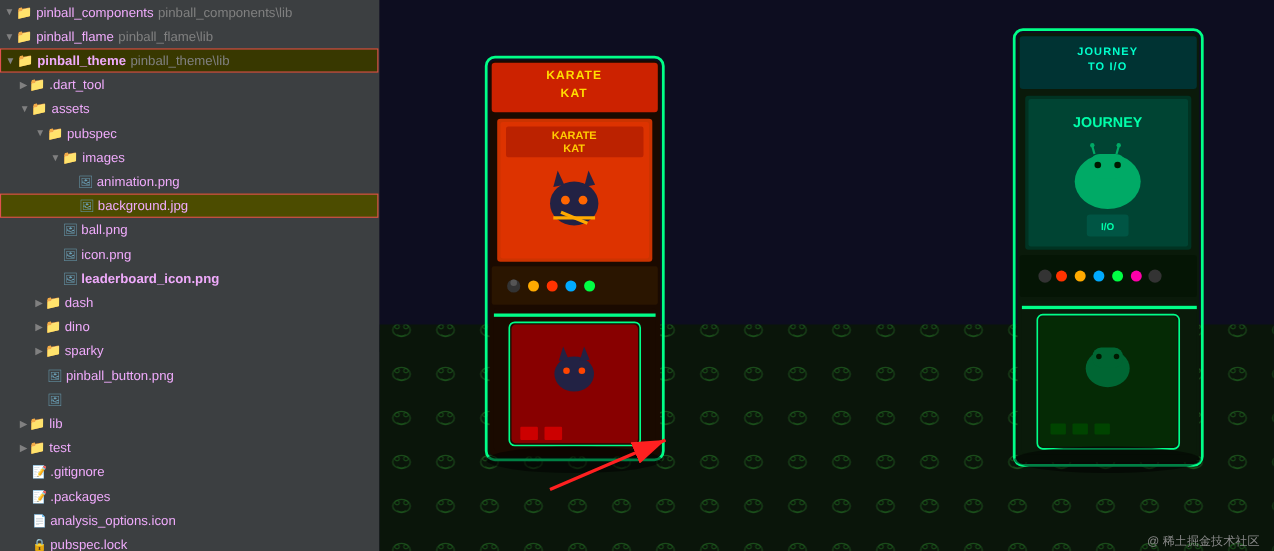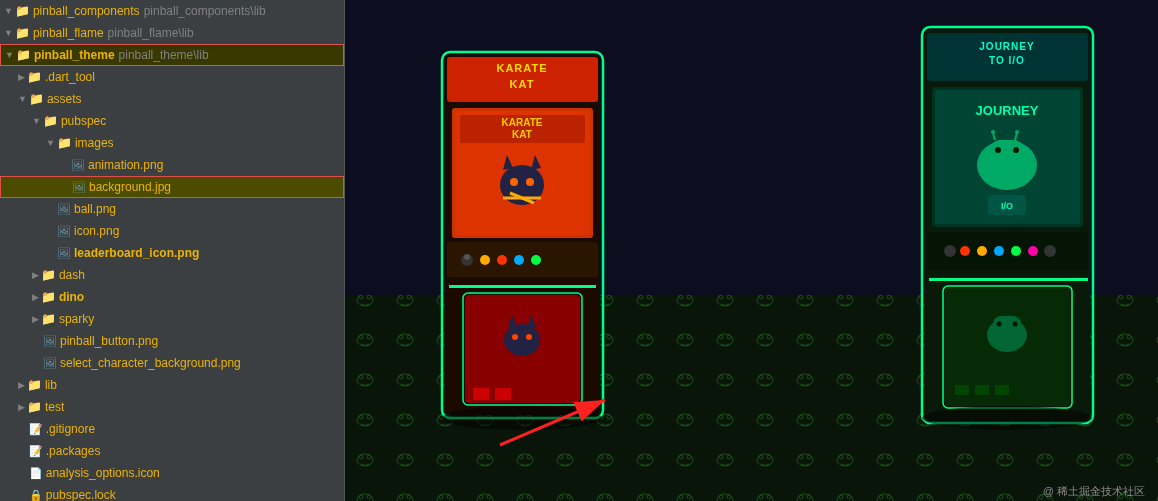--- a/index.html
+++ b/index.html
@@ -37,21 +37,21 @@
 
     
     .indent-0 { padding-left: 4px; }
     .indent-1 { padding-left: 18px; }
     .indent-2 { padding-left: 32px; }
     .indent-3 { padding-left: 46px; }
     .indent-4 { padding-left: 60px; }
 
     .item-text {
       font-size: 12px;
-      color: #eab308;
+      color: #f0abfc;
     }
     .item-text-dim {
       font-size: 12px;
       color: #808080;
       margin-left: 4px;
     }
 
     
     .image-panel {
       flex: 1;
@@ -137,36 +137,35 @@
         <span class="item-text" style="font-weight:bold">leaderboard_icon.png</span>
       </div>
       <div class="tree-item indent-2">
         <span style="font-size:9px;color:#808080;margin-right:2px;">▶</span>
         <span style="color:#c0a040;font-size:12px;margin-right:3px;">📁</span>
         <span class="item-text" style="font-weight:normal">dash</span>
       </div>
       <div class="tree-item indent-2">
         <span style="font-size:9px;color:#808080;margin-right:2px;">▶</span>
         <span style="color:#c0a040;font-size:12px;margin-right:3px;">📁</span>
-        <span class="item-text" style="font-weight:bold">dino</span>
+        <span class="item-text" style="font-weight:normal">dino</span>
       </div>
       <div class="tree-item indent-2">
         <span style="font-size:9px;color:#808080;margin-right:2px;">▶</span>
         <span style="color:#c0a040;font-size:12px;margin-right:3px;">📁</span>
         <span class="item-text" style="font-weight:normal">sparky</span>
       </div>
       <div class="tree-item indent-2">
         <span style="display:inline-block;width:11px;"></span>
         <span style="color:#6a9fb5;font-size:11px;margin-right:3px;">🖼</span>
         <span class="item-text" style="font-weight:normal">pinball_button.png</span>
       </div>
       <div class="tree-item indent-2">
         <span style="display:inline-block;width:11px;"></span>
         <span style="color:#6a9fb5;font-size:11px;margin-right:3px;">🖼</span>
-        <span class="item-text" style="font-weight:normal">select_character_background.png</span>
       </div>
       <div class="tree-item indent-1">
         <span style="font-size:9px;color:#808080;margin-right:2px;">▶</span>
         <span style="color:#c0a040;font-size:12px;margin-right:3px;">📁</span>
         <span class="item-text" style="font-weight:normal">lib</span>
       </div>
       <div class="tree-item indent-1">
         <span style="font-size:9px;color:#808080;margin-right:2px;">▶</span>
         <span style="color:#c0a040;font-size:12px;margin-right:3px;">📁</span>
         <span class="item-text" style="font-weight:normal">test</span>

